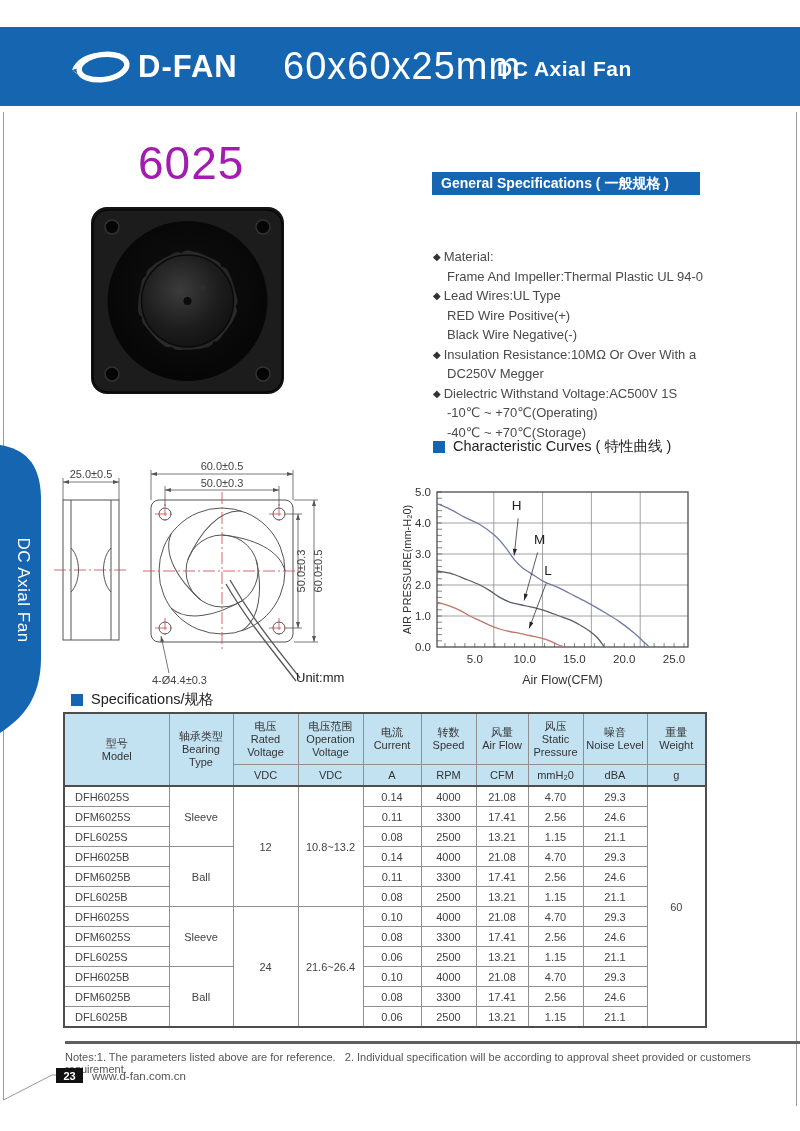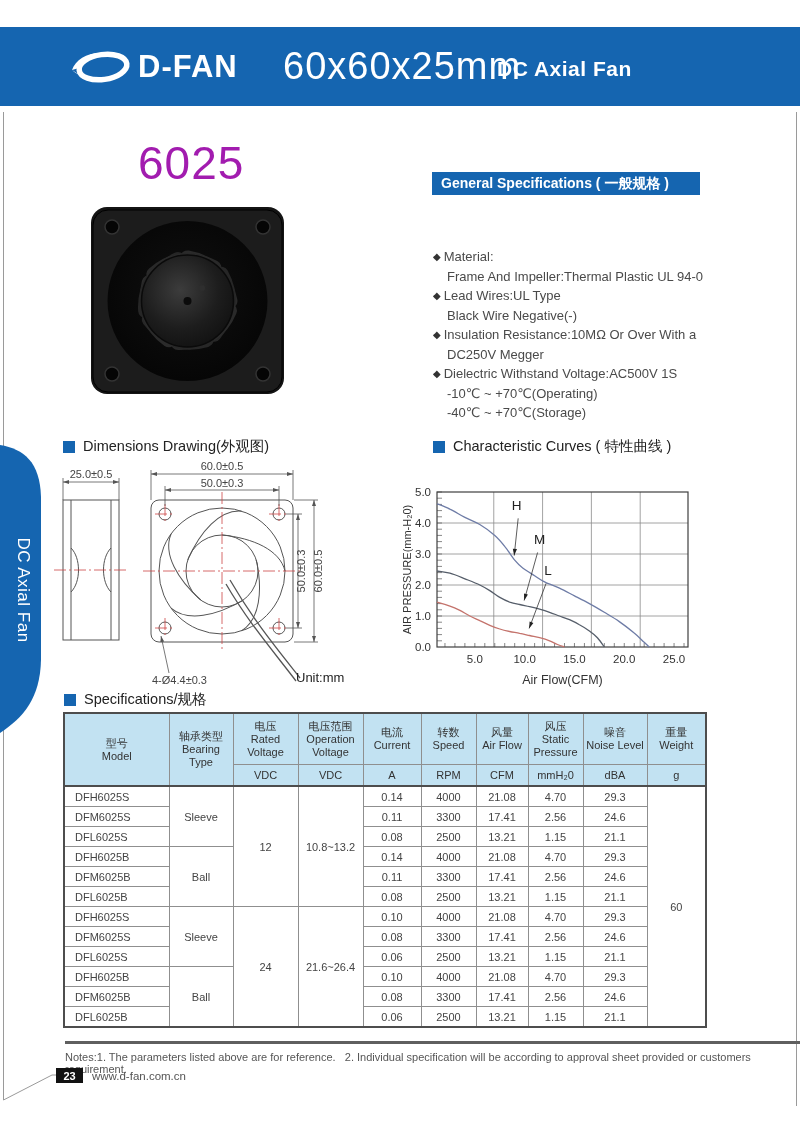--- a/index.html
+++ b/index.html
@@ -31,21 +31,21 @@
           box-sizing:border-box;}
   .gs-list{position:absolute;left:433px;top:202px;width:360px;font-size:13px;color:#4a4a4a;margin-top:45px;}
   .gs-line{line-height:19.5px;padding-left:14px;white-space:nowrap;}
   .gs-line.b{padding-left:0;}
   .diamond{font-size:10px;color:#333;margin-right:3px;vertical-align:1px;}
   
   .sect{position:absolute;display:flex;align-items:center;font-size:14.5px;color:#222;}
   .sq{width:12px;height:12px;background:#1565b0;margin-right:8px;flex:0 0 auto;}
   #sect-dims{left:63px;top:437px;}
   #sect-curves{left:433px;top:437px;}
-  #sect-specs{left:64px;top:690px;align-items:center;}
+  #sect-specs{left:71px;top:690px;align-items:center;}
   
   .dims-svg{position:absolute;left:48px;top:452px;width:350px;height:240px;}
   .chart-svg{position:absolute;left:398px;top:450px;width:400px;height:240px;}
   svg text{font-family:"Liberation Sans","DejaVu Sans",sans-serif;}
   
   .spec-table{position:absolute;left:63px;top:712px;width:642px;border-collapse:collapse;
               table-layout:fixed;font-size:11px;color:#444;}
   .spec-table th,.spec-table td{border:1px solid #8f8f8f;padding:0;text-align:center;
               font-weight:normal;overflow:hidden;}
   .spec-table{border:2px solid #4d4d4d;}
@@ -143,32 +143,29 @@
     <circle cx="173" cy="25" r="7" fill="#050505" stroke="#333" stroke-width="1.5"></circle>
     <circle cx="22" cy="172" r="7" fill="#050505" stroke="#333" stroke-width="1.5"></circle>
     <circle cx="173" cy="172" r="7" fill="#050505" stroke="#333" stroke-width="1.5"></circle>
   </svg>
 
   <div class="gs-bar">General Specifications ( 一般规格 )</div>
   <div class="gs-list">
       <div class="gs-line b"><span class="diamond">◆</span><span>Material:</span></div>
       <div class="gs-line"><span>Frame And Impeller:Thermal Plastic UL 94-0</span></div>
       <div class="gs-line b"><span class="diamond">◆</span><span>Lead Wires:UL Type</span></div>
+      <div class="gs-line"><span>RED Wire Positive(+)</span></div>
       <div class="gs-line"><span>Black Wire Negative(-)</span></div>
       <div class="gs-line b"><span class="diamond">◆</span><span>Insulation Resistance:10MΩ Or Over With a</span></div>
       <div class="gs-line"><span>DC250V Megger</span></div>
       <div class="gs-line b"><span class="diamond">◆</span><span>Dielectric Withstand Voltage:AC500V 1S</span></div>
       <div class="gs-line"><span>-10℃ ~ +70℃(Operating)</span></div>
       <div class="gs-line"><span>-40℃ ~ +70℃(Storage)</span></div>
     </div>
 
-  <div class="sect" id="sect-dims">
-    <span class="sq"></span>
-    <span>Dimensions Drawing(外观图)</span>
-  </div>
   <div class="sect" id="sect-curves">
     <span class="sq"></span>
     <span>Characteristic Curves ( 特性曲线 )</span>
   </div>
   <div class="sect" id="sect-specs">
     <span class="sq"></span>
     <span>Specifications/规格</span>
   </div>
 
   <svg class="dims-svg" viewBox="0 0 350 240">

